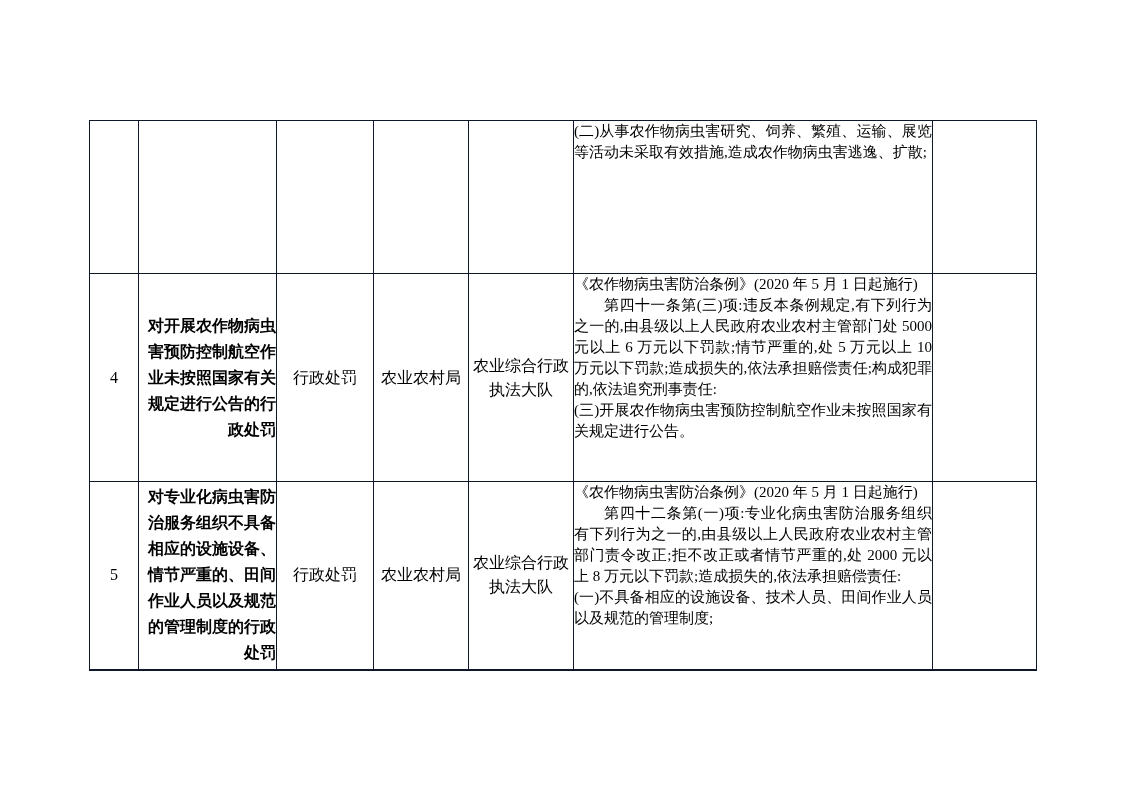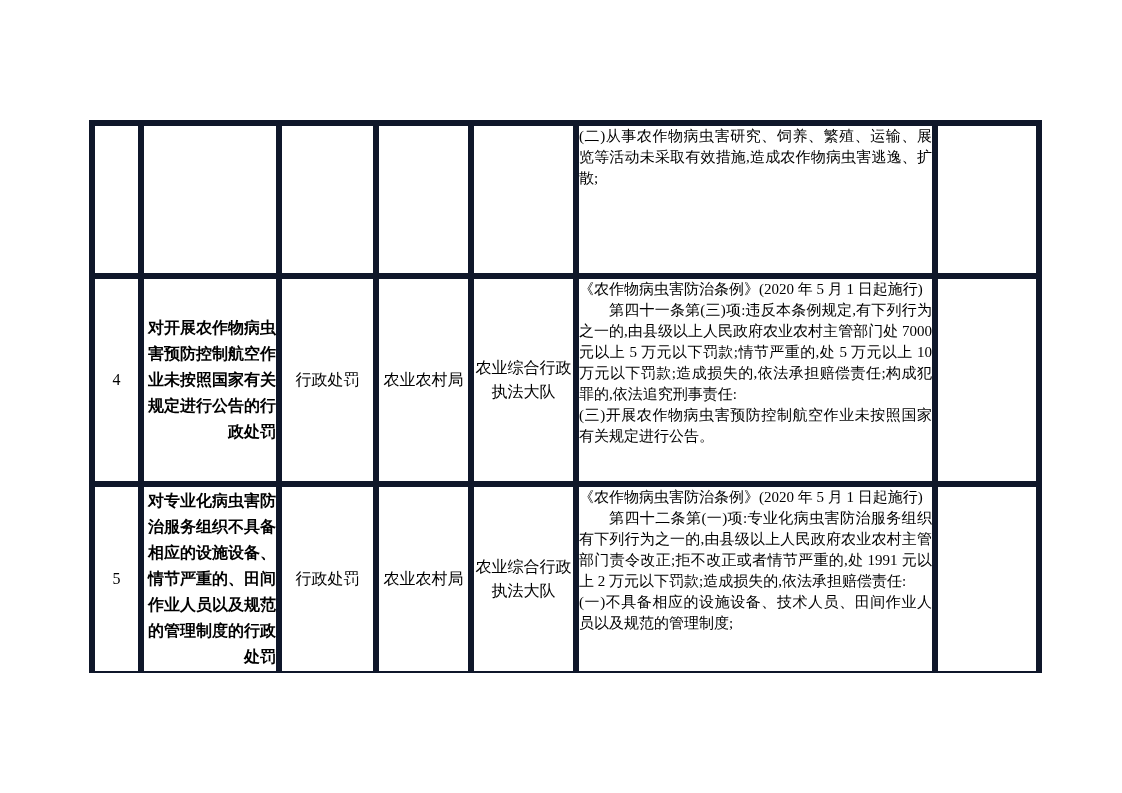--- a/index.html
+++ b/index.html
@@ -18,21 +18,21 @@
   }
   table.doc-table {
     position: absolute;
     left: 89px;
     top: 120px;
     width: 947px;
     border-collapse: collapse;
     table-layout: fixed;
   }
   table.doc-table td {
-    border: 6px solid #0f172a;
+    border: 1px solid #0f172a;
     overflow: hidden;
     padding: 0;
   }
   table.doc-table tr.row-last td {
     border-bottom-width: 2px;
   }
   tr.r0 { height: 153px; }
   tr.r1 { height: 208px; }
   tr.r2 { height: 188px; }
 
@@ -103,34 +103,34 @@
       </tr>
 
       <tr class="r1">
         <td class="cell-no">4</td>
         <td class="cell-name">对开展农作物病虫害预防控制航空作业未按照国家有关规定进行公告的行政处罚</td>
         <td class="cell-type">行政处罚</td>
         <td class="cell-dept">农业农村局</td>
         <td class="cell-agency">农业综合行政执法大队</td>
         <td class="cell-legal">
           <p>《农作物病虫害防治条例》(2020 年 5 月 1 日起施行)</p>
-          <p class="indent">第四十一条第(三)项:违反本条例规定,有下列行为之一的,由县级以上人民政府农业农村主管部门处 7000 元以上 5 万元以下罚款;情节严重的,处 5 万元以上 10 万元以下罚款;造成损失的,依法承担赔偿责任;构成犯罪的,依法追究刑事责任:</p>
+          <p class="indent">第四十一条第(三)项:违反本条例规定,有下列行为之一的,由县级以上人民政府农业农村主管部门处 5000 元以上 6 万元以下罚款;情节严重的,处 5 万元以上 10 万元以下罚款;造成损失的,依法承担赔偿责任;构成犯罪的,依法追究刑事责任:</p>
           <p>(三)开展农作物病虫害预防控制航空作业未按照国家有关规定进行公告。</p>
         </td>
         <td class="cell-remark"></td>
       </tr>
 
       <tr class="r2 row-last">
         <td class="cell-no">5</td>
         <td class="cell-name">对专业化病虫害防治服务组织不具备相应的设施设备、情节严重的、田间作业人员以及规范的管理制度的行政处罚</td>
         <td class="cell-type">行政处罚</td>
         <td class="cell-dept">农业农村局</td>
         <td class="cell-agency">农业综合行政执法大队</td>
         <td class="cell-legal">
           <p>《农作物病虫害防治条例》(2020 年 5 月 1 日起施行)</p>
-          <p class="indent">第四十二条第(一)项:专业化病虫害防治服务组织有下列行为之一的,由县级以上人民政府农业农村主管部门责令改正;拒不改正或者情节严重的,处 1991 元以上 2 万元以下罚款;造成损失的,依法承担赔偿责任:</p>
+          <p class="indent">第四十二条第(一)项:专业化病虫害防治服务组织有下列行为之一的,由县级以上人民政府农业农村主管部门责令改正;拒不改正或者情节严重的,处 2000 元以上 8 万元以下罚款;造成损失的,依法承担赔偿责任:</p>
           <p>(一)不具备相应的设施设备、技术人员、田间作业人员以及规范的管理制度;</p>
         </td>
         <td class="cell-remark"></td>
       </tr>
     </tbody>
   </table>
 </div>
 
 </body></html>

